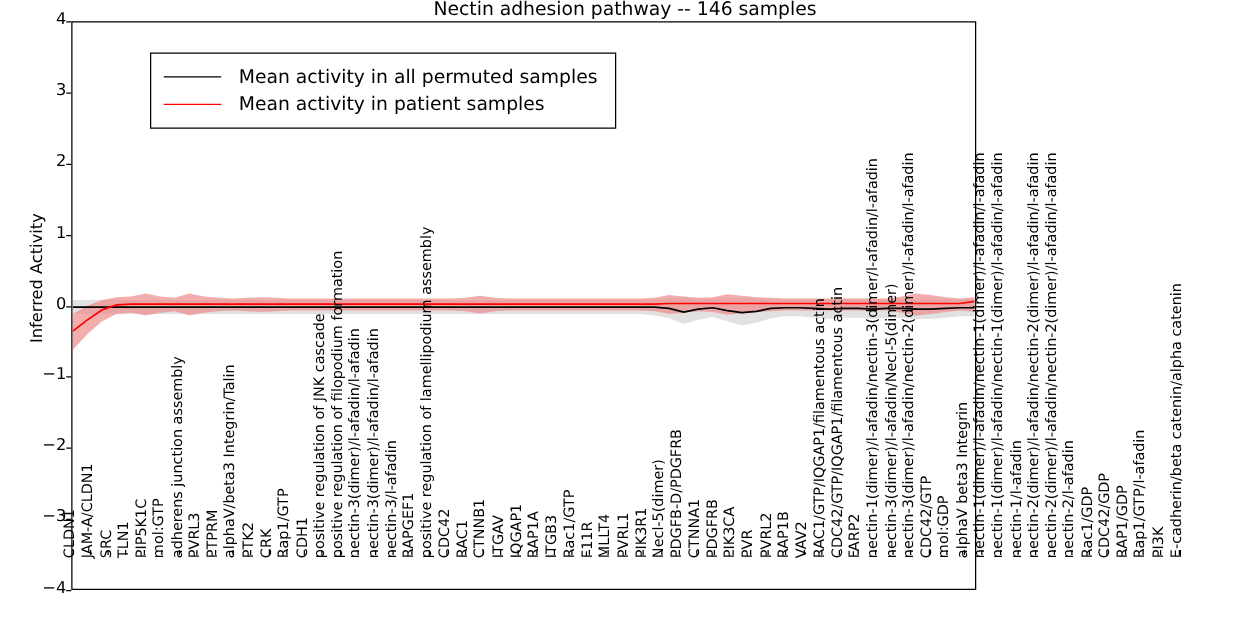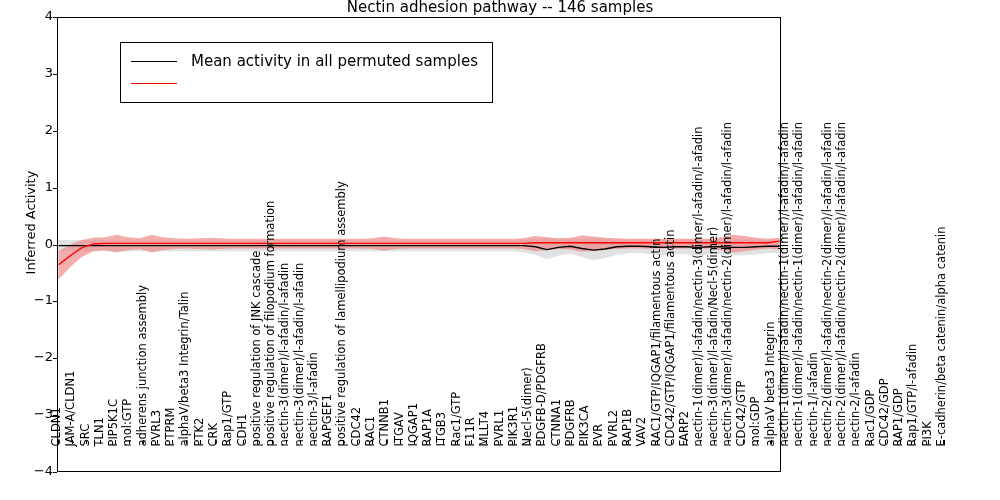--- a/index.html
+++ b/index.html
@@ -101,20 +101,21 @@
         </g>
     </svg>
 
     <div id="legend">
       <div class="legrow">
         <span class="legline"></span>
         <span class="legtxt">Mean activity in all permuted samples</span>
       </div>
       <div class="legrow">
         <span class="legline red"></span>
+        <span class="legtxt">Mean activity in patient samples</span>
       </div>
     </div>
   </div>
 
   <div id="xticks">
       <div class="xtick" style="left: 5px;">CLDN1</div>
       <div class="xtickmark" style="left: 0.5px; bottom: 28px;"></div>
       <div class="xtick" style="left: 19.2742px;">JAM-A/CLDN1</div>
       <div class="xtickmark" style="left: 14.7742px; bottom: 28px;"></div>
       <div class="xtick" style="left: 33.5484px;">SRC</div>

